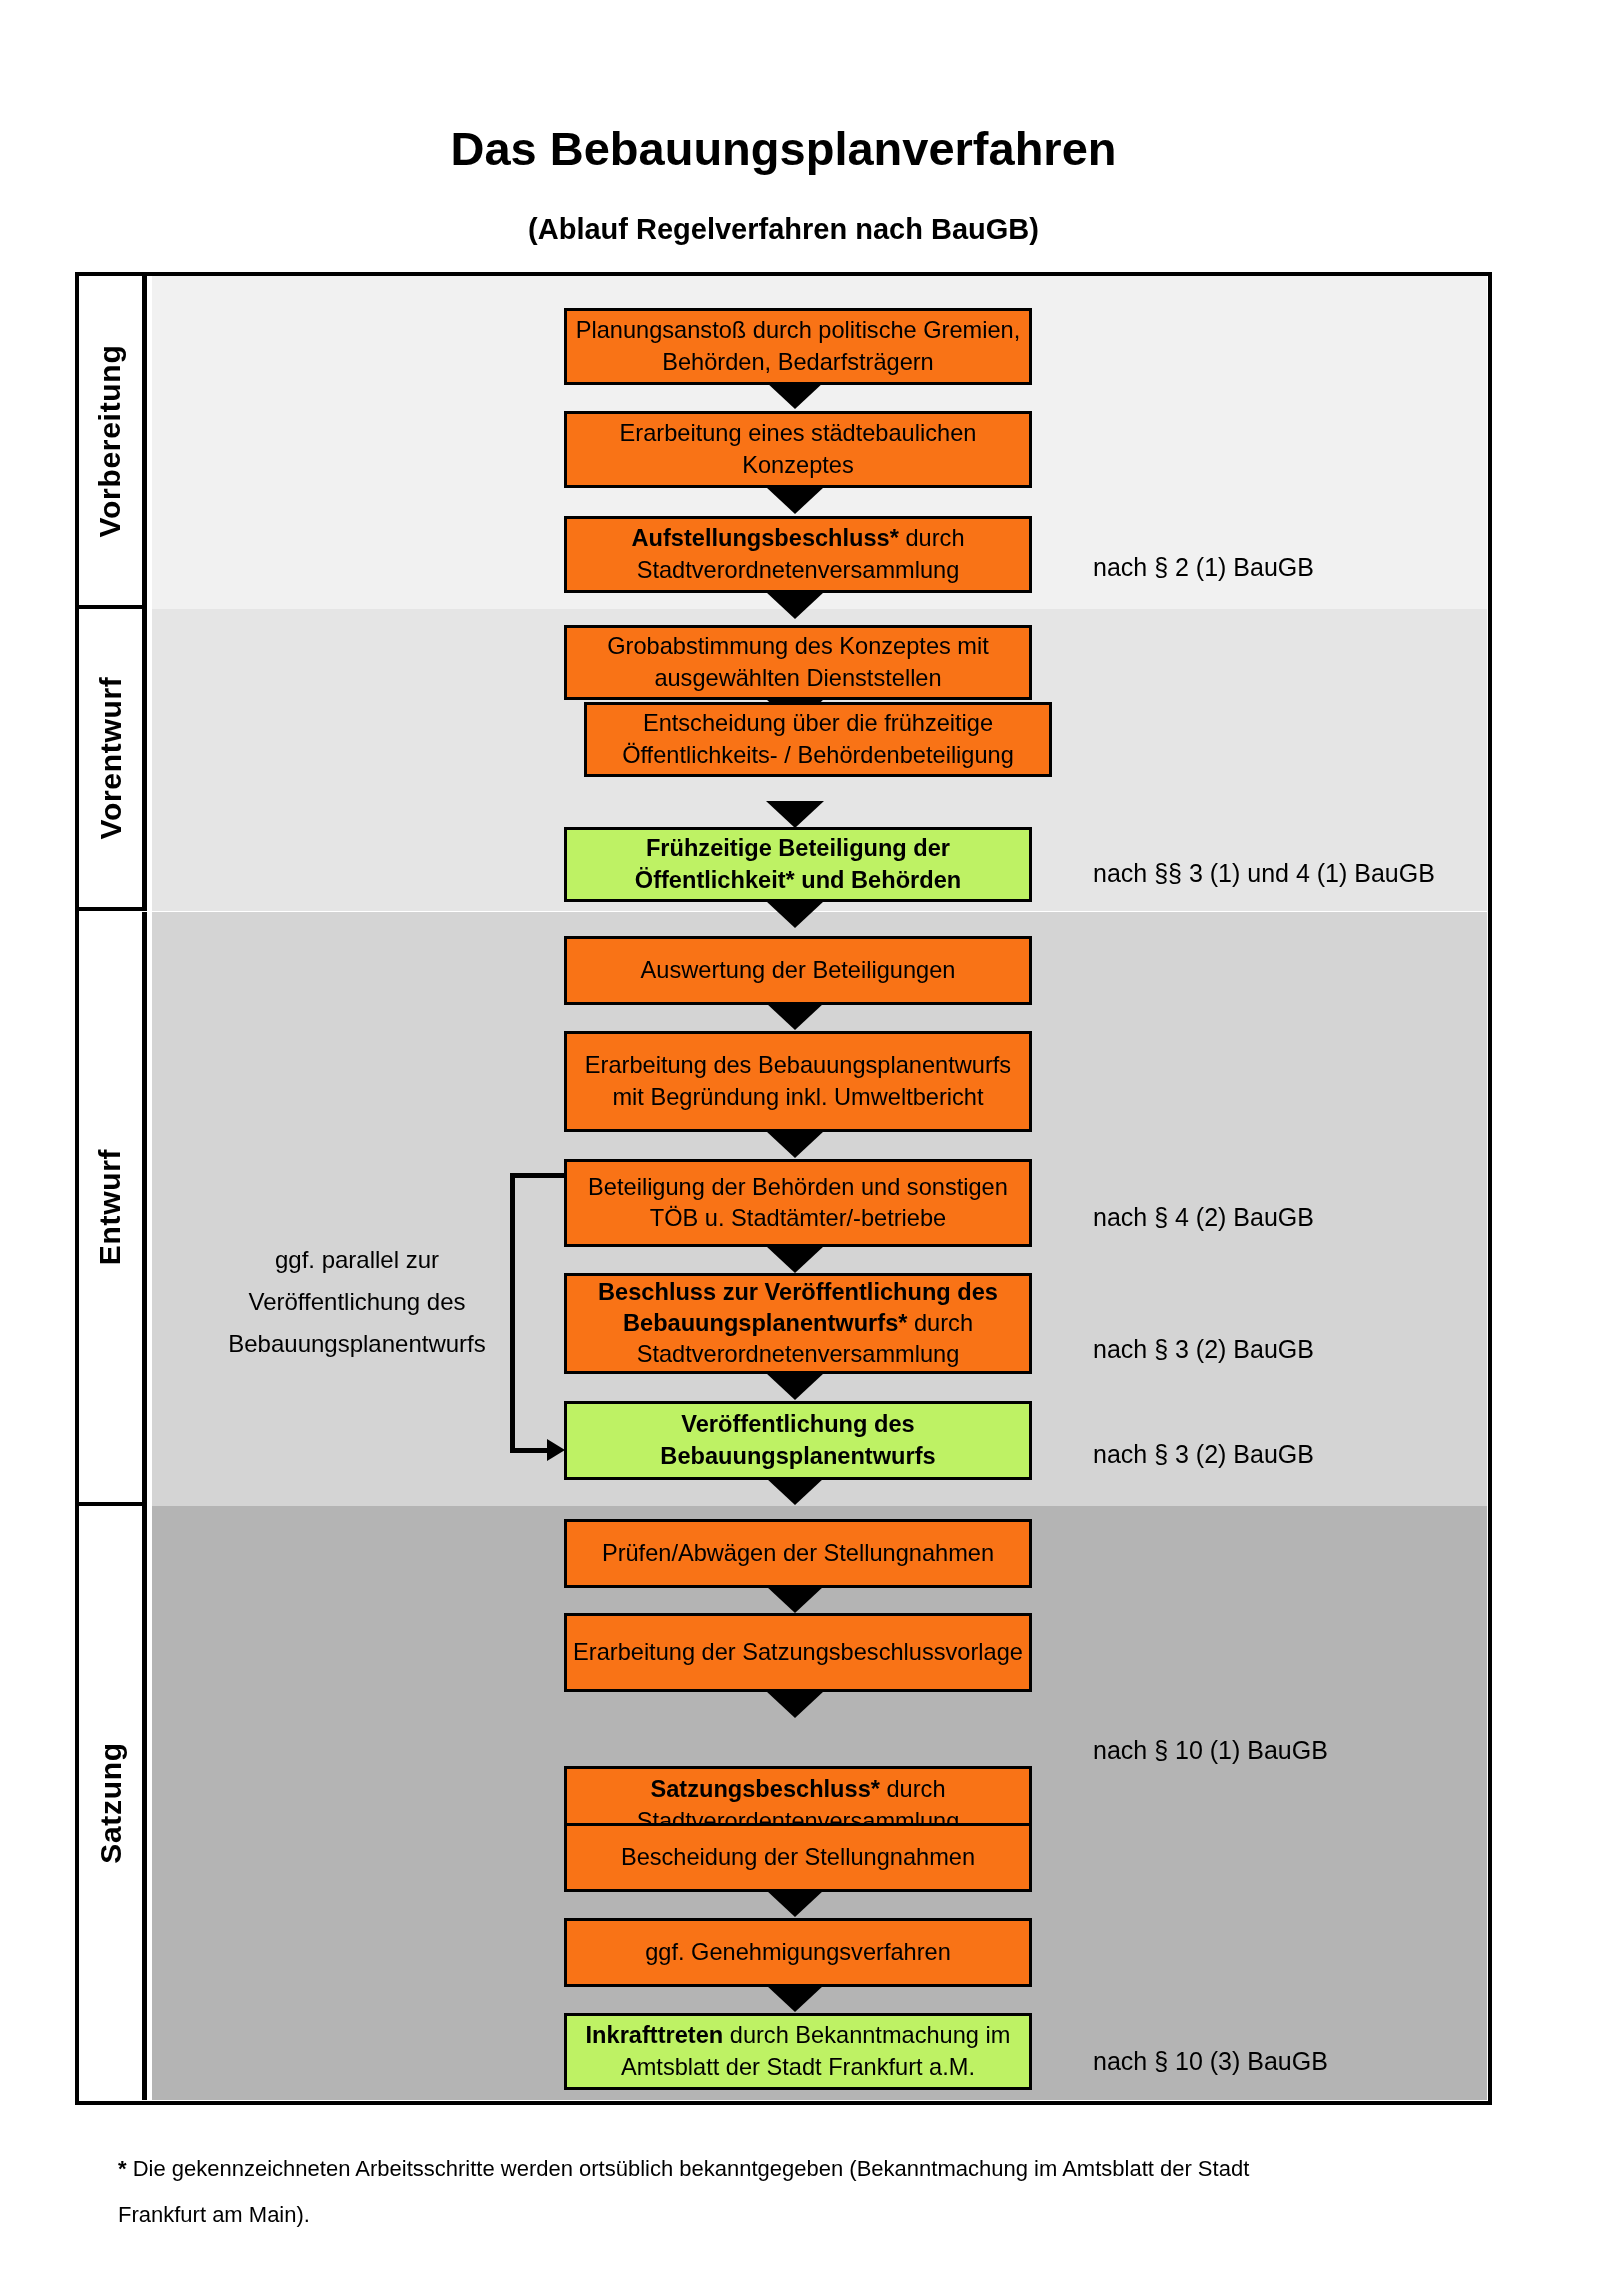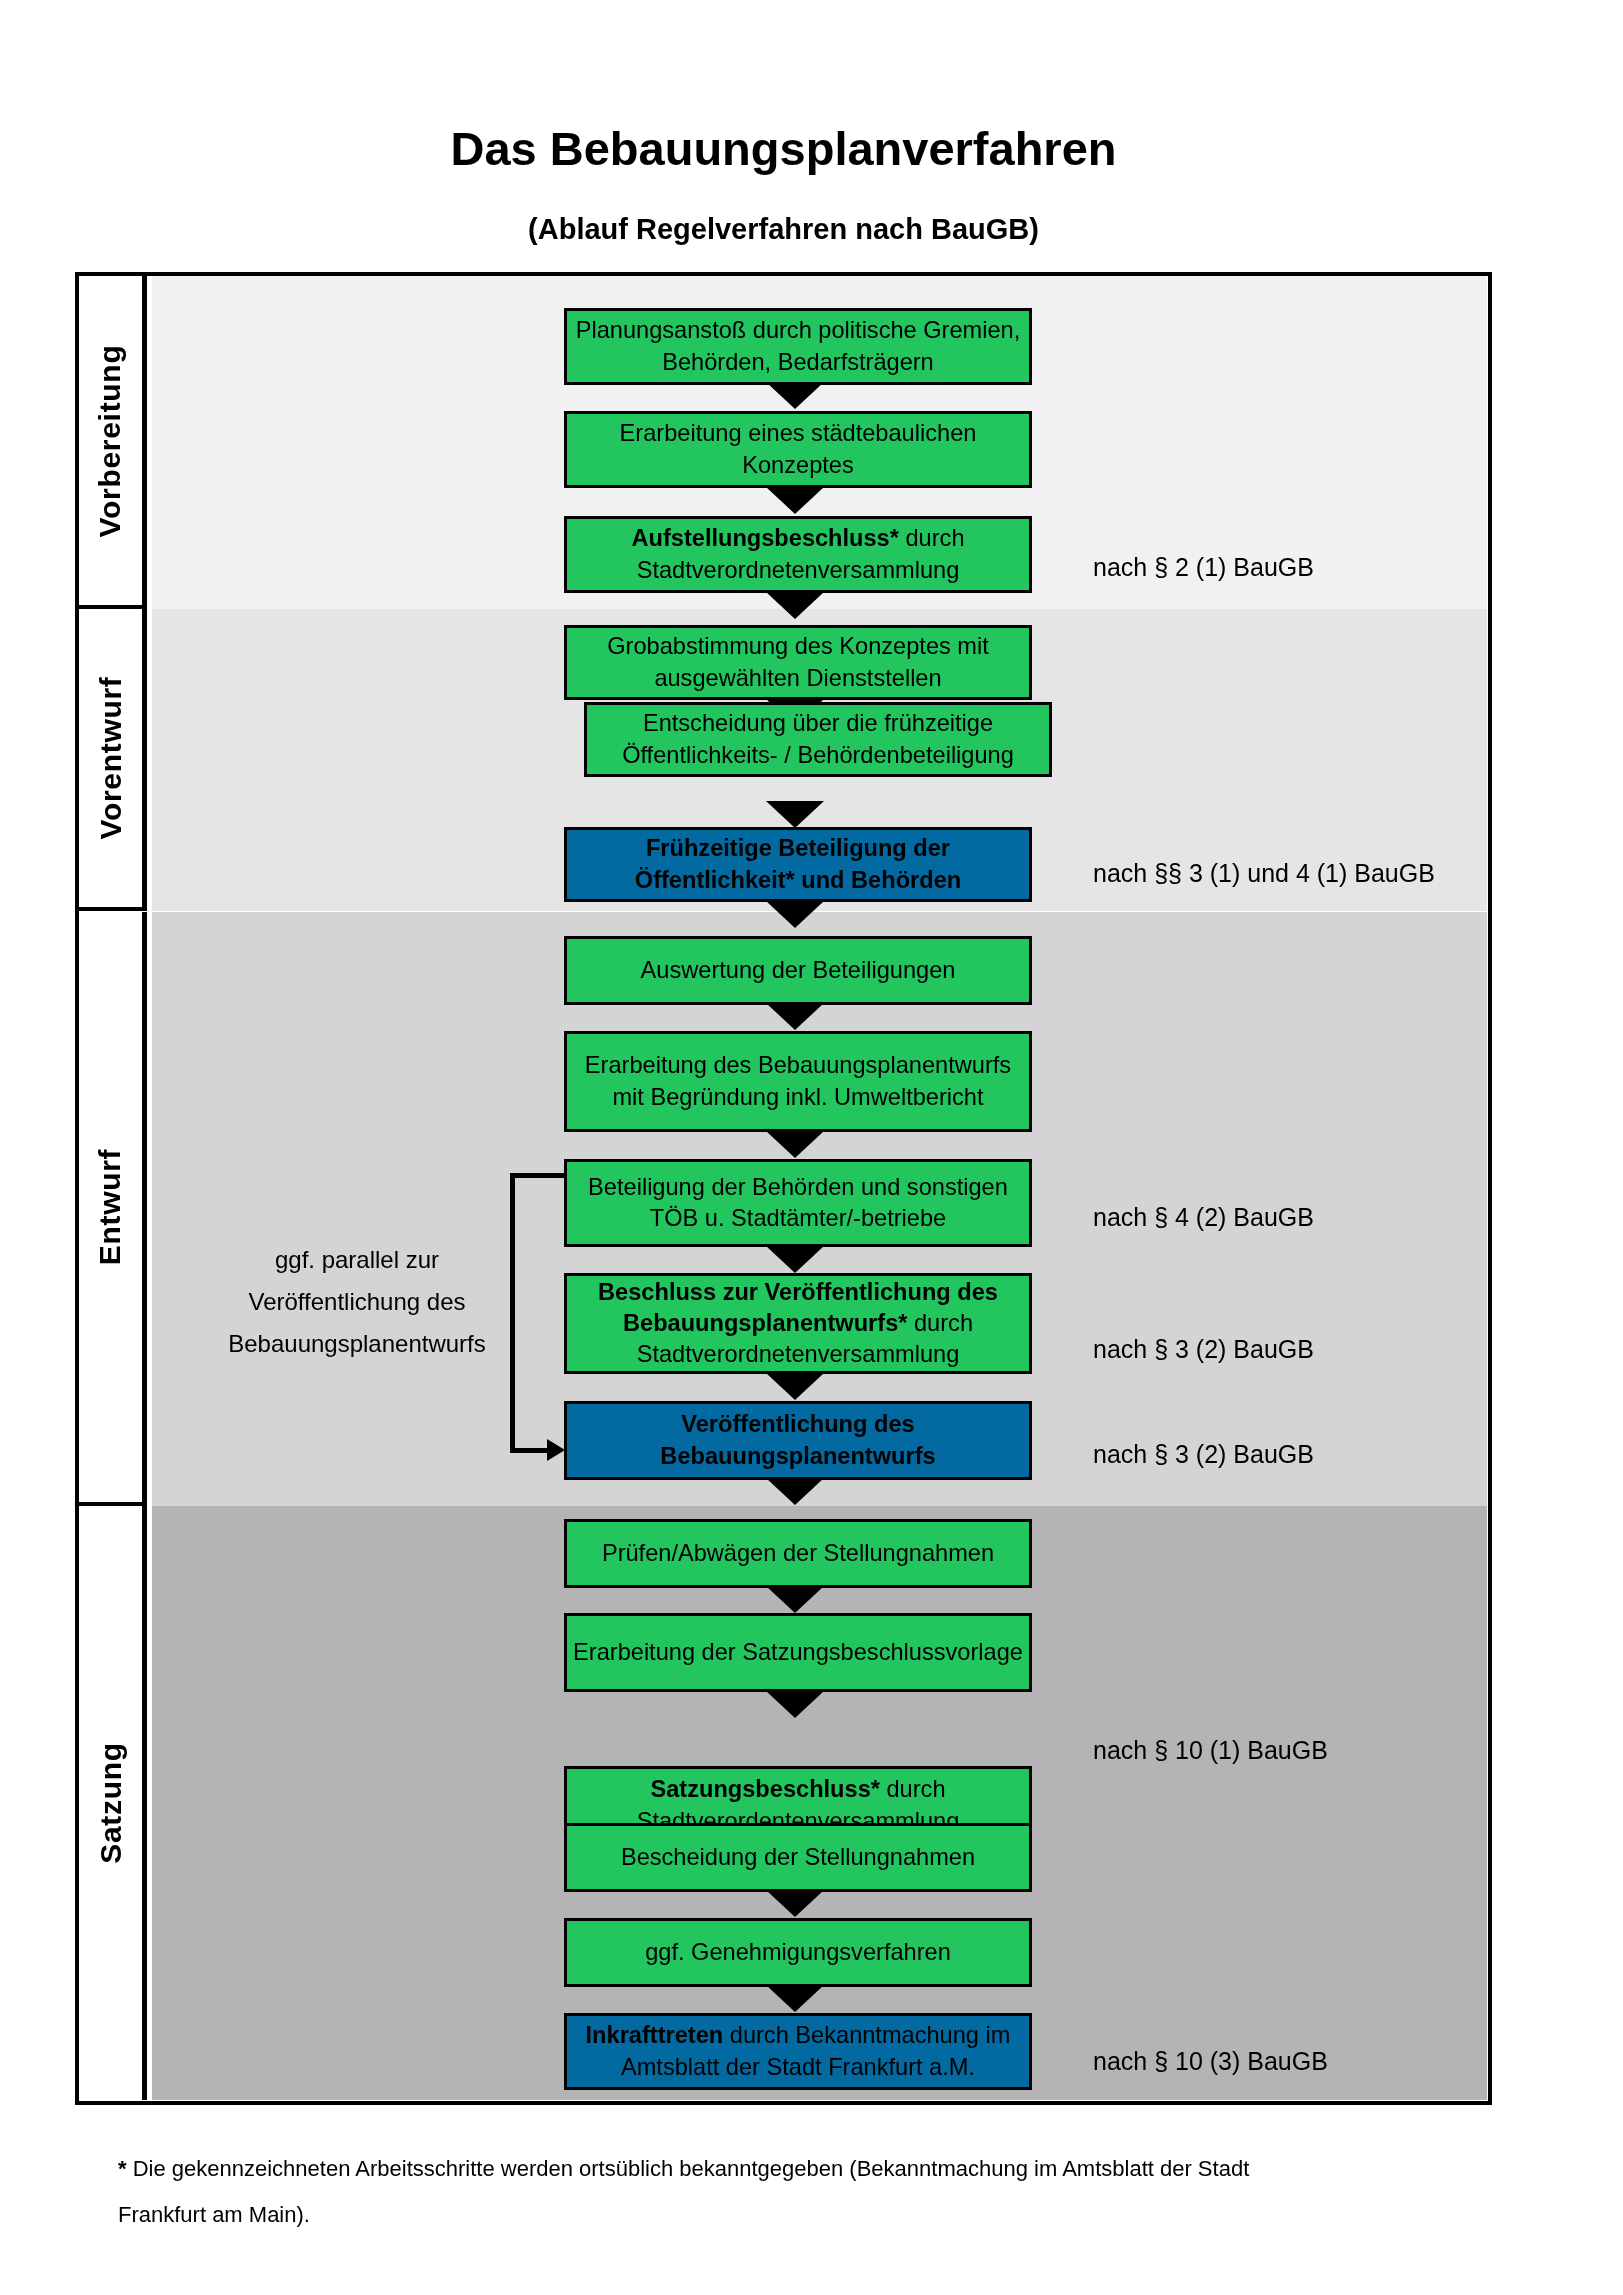--- a/index.html
+++ b/index.html
@@ -50,29 +50,29 @@
     position: absolute;
     left: 73px; width: 1335px;
   }
   .band.b1 { background: #f1f1f1; }
   .band.b2 { background: #e5e5e5; }
   .band.b3 { background: #d4d4d4; }
   .band.b4 { background: #b4b4b4; }
   .flow-box {
     position: absolute;
     left: 564px; width: 468px;
-    background: #22c55e;
+    background: #f97316;
     border: 3.9px solid #000000;
     display: flex; align-items: center; justify-content: center;
     text-align: center;
     font-size: 23.6px; line-height: 1.32;
     padding: 0 3.9px;
     z-index: 3;
   }
-  .flow-box.hl { background: #0369a1; }
+  .flow-box.hl { background: #bef264; }
   .flow-box .b, .bold { font-weight: bold; }
   .arrow {
     position: absolute;
     left: 766px;
     width: 0; height: 0;
     border-left: 29.5px solid transparent;
     border-right: 29.5px solid transparent;
     border-top: 27.5px solid #000000;
     z-index: 2;
   }

